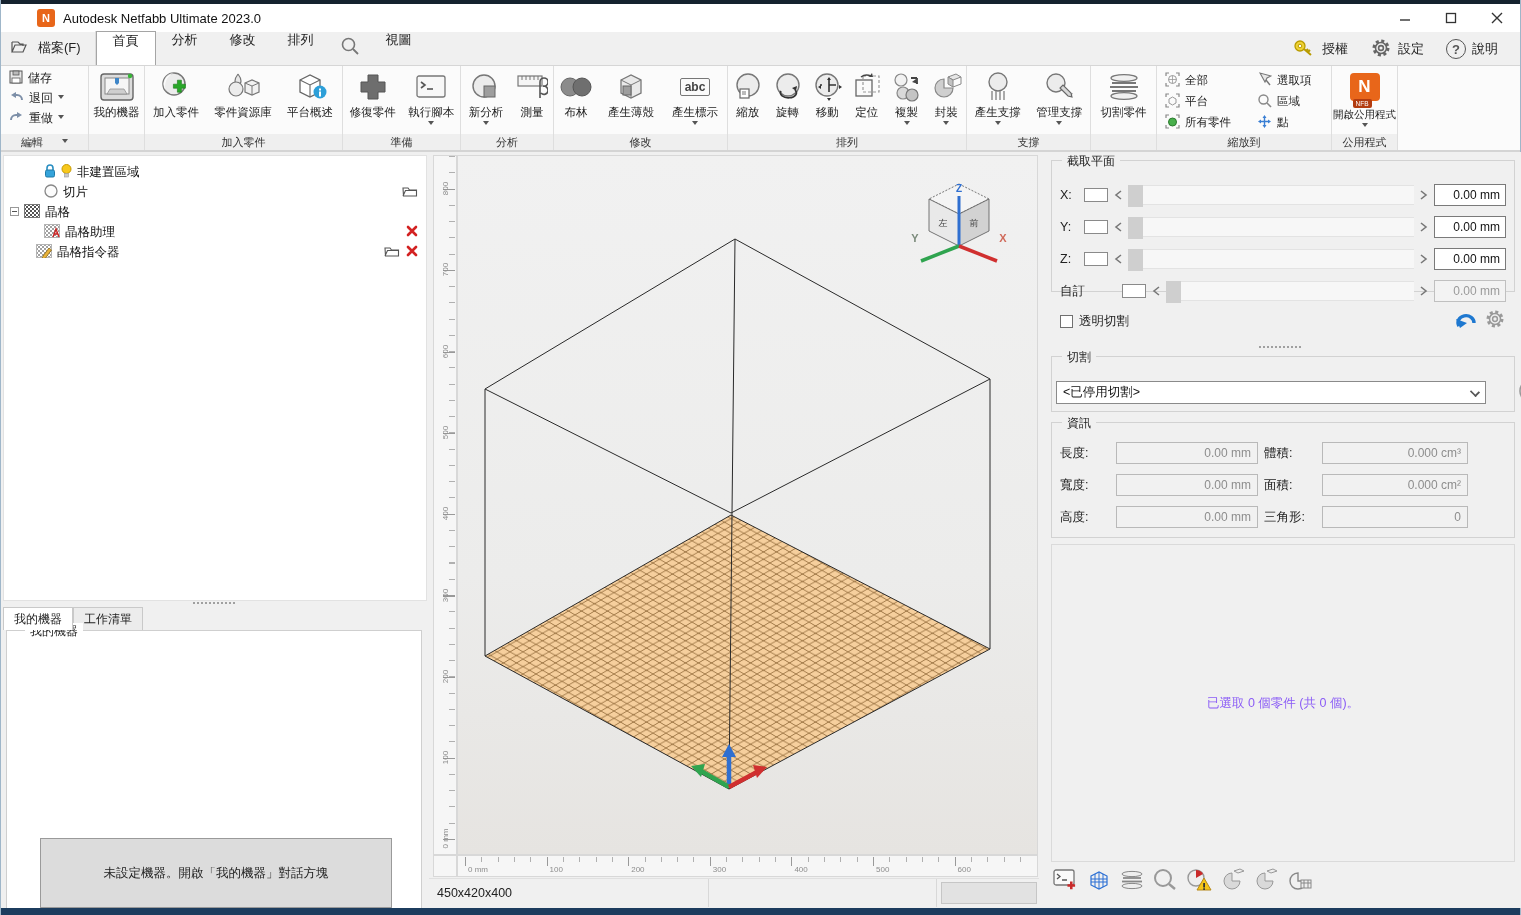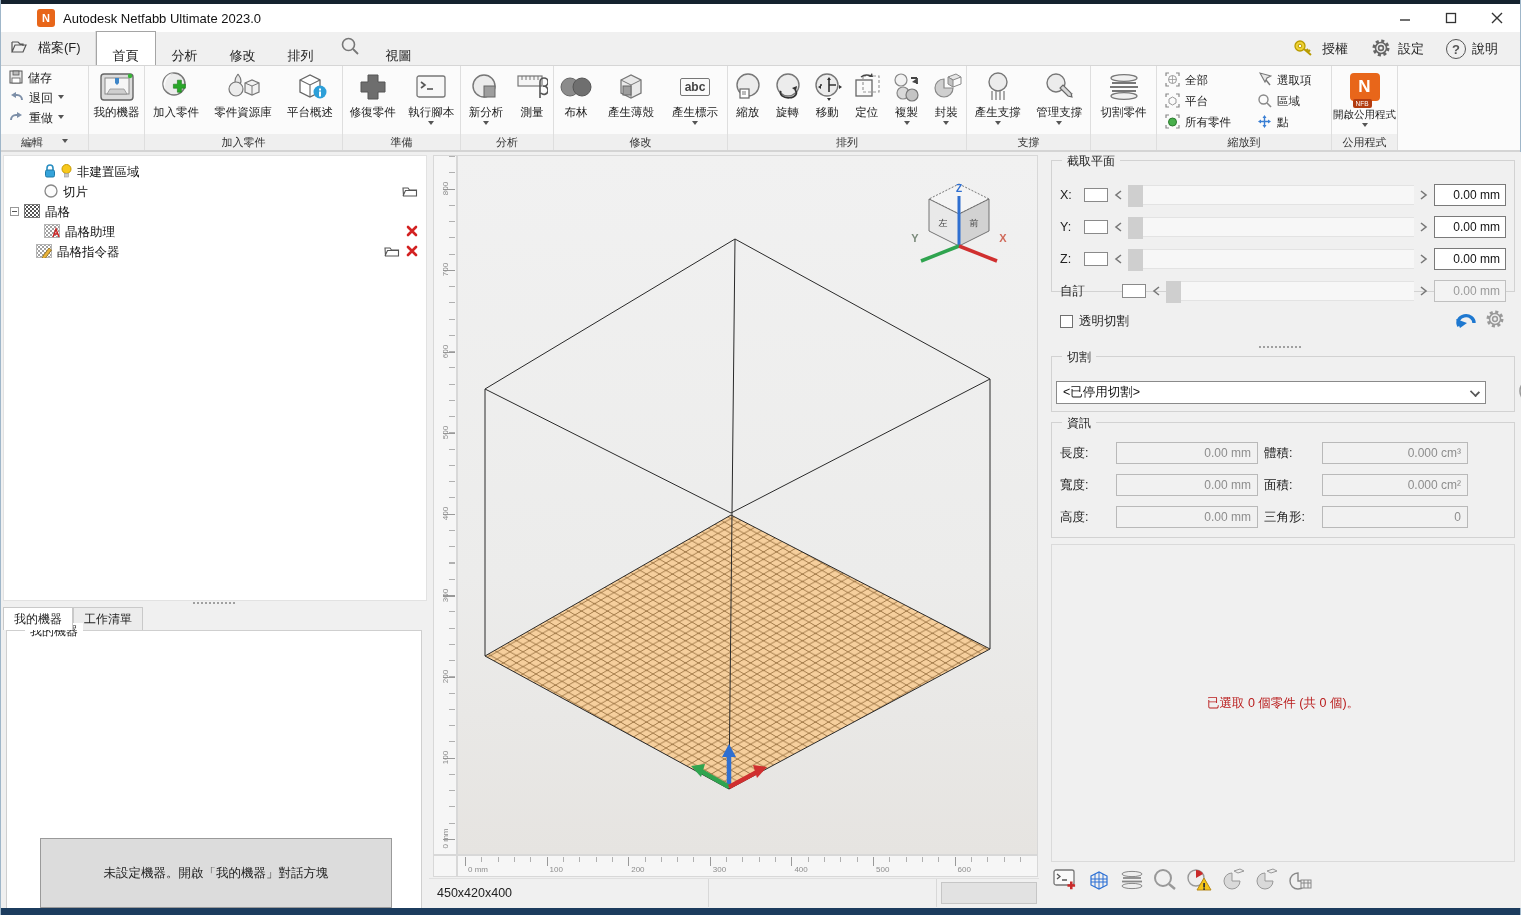--- a/index.html
+++ b/index.html
@@ -6,21 +6,21 @@
 html,body { width:1521px; height:915px; font-family:"Liberation Sans","DejaVu Sans",sans-serif; background:#f0f0f0; overflow:hidden; }
 .win { position:relative; width:1521px; height:915px; background:#f0f0f0; border-left:1px solid #9fb6c9; border-right:1px solid #9fb6c9; }
 .topstrip { position:absolute; left:0; top:0; width:100%; height:4px; background:#15222e; }
 .titlebar { position:absolute; left:0; top:4px; width:100%; height:28px; background:#ffffff; display:flex; align-items:center; }
 .appicon { width:18px; height:18px; margin-left:36px; margin-right:8px; background:#e8661a; border-radius:3px; color:#fff; font-size:11px; font-weight:bold; text-align:center; line-height:18px; }
 .title-text { font-size:13px; color:#111; }
 .winctrl { position:absolute; top:0; height:28px; width:46px; display:flex; align-items:center; justify-content:center; }
 .ctrl-min{ right:92px;} .ctrl-max{ right:46px;} .ctrl-close{ right:0;}
 .menubar { position:absolute; left:0; top:32px; width:100%; height:34px; background:#f0f0f0; border-bottom:1px solid #d6d6d6; display:flex; align-items:flex-end; }
 .filebtn { display:flex; align-items:center; gap:7px; height:34px; padding:0 14px 0 10px; border-right:1px solid #dcdcdc; font-size:13px; color:#222; }
-.tab { height:34px; padding:0 16px; display:flex; align-items:flex-end; font-size:13px; color:#222; }
+.tab { height:34px; padding:0 16px; display:flex; align-items:flex-start; font-size:13px; color:#222; }
 .tab.active { background:#fff; border:1px solid #a5a5a5; border-bottom:none; height:34px; }
 .searchbtn { height:34px; display:flex; align-items:center; padding:0 10px; }
 .menu-right { position:absolute; right:14px; top:32px; height:34px; display:flex; align-items:center; gap:6px; }
 .mr-item { display:flex; align-items:center; gap:6px; font-size:13px; color:#222; padding:0 8px; }
 .ribbon { position:absolute; left:0; top:66px; width:100%; height:86px; background:#fbfbfb; border-bottom:2px solid #d4d4d4; display:flex; }
 .rgroup { position:relative; height:84px; border-right:1px solid #dedede; }
 .glabel { position:absolute; left:0; bottom:0; width:100%; height:16px; background:#efefef; font-size:11px; color:#333; text-align:right; line-height:16px; display:flex; align-items:center; justify-content:center; gap:19px; }
 .rbtn-row { display:flex; height:68px; }
 .rbtn { display:flex; flex-direction:column; align-items:center; justify-content:flex-start; padding-top:3px; font-size:11.5px; color:#222; text-align:center; }
 .rbtn .ricon { height:36px; display:flex; align-items:center; justify-content:center; }
@@ -64,21 +64,21 @@
 .axis-label { width:18px; font-size:12.5px; color:#222; }
 .cbx { width:24px; height:14px; background:#fff; border:1px solid #8a8a8a; }
 .cbx-sq { width:13px; height:13px; background:#fff; border:1px solid #707070; }
 .slider { position:relative; flex:1; height:20px; background:#f7f7f7; border-top:1px solid #e3e3e3; border-bottom:1px solid #e3e3e3; }
 .thumb { position:absolute; left:0; top:-1px; width:15px; height:22px; background:#cfcfcf; }
 .numfield { width:72px; height:22px; background:#fff; border:1px solid #7a7a7a; font-size:12px; color:#111; text-align:right; padding:3px 5px 0 0; }
 .numfield.disabled { background:#f3f3f3; border-color:#c0c0c0; color:#9a9a9a; }
 .infofield { height:22px; background:#f1f1f1; border:1px solid #b9b9b9; font-size:12px; color:#8d8d8d; text-align:right; padding:3px 6px 0 0; }
 .dropdown { position:absolute; left:4px; top:24px; width:430px; height:23px; background:#fff; border:1px solid #8a8a8a; font-size:12.5px; color:#111; display:flex; align-items:center; padding-left:6px; }
 .dd-arrow { position:absolute; right:6px; top:8px; width:8px; height:8px; border-right:2px solid #555; border-bottom:2px solid #555; transform:rotate(45deg) scale(1,.8); margin-top:-2px; }
-.sel-box { position:absolute; left:1050px; top:392px; width:464px; height:318px; background:#f0f0f0; border:1px solid #dadada; display:flex; align-items:center; justify-content:center; font-size:12.5px; color:#b91c1c; }
+.sel-box { position:absolute; left:1050px; top:392px; width:464px; height:318px; background:#f0f0f0; border:1px solid #dadada; display:flex; align-items:center; justify-content:center; font-size:12.5px; color:#8b5cf6; }
 .br-icons { position:absolute; left:1052px; top:716px; display:flex; gap:7px; align-items:center; }
 .bottombar { position:absolute; left:0; top:908px; width:100%; height:7px; background:#1c3c5e; }
 .lbl { font-size:12.5px; color:#222; }
 </style>
 </head>
 <body>
 
 <svg width="0" height="0" style="position:absolute">
   <defs>
     <pattern id="chk" width="4" height="4" patternUnits="userSpaceOnUse">

